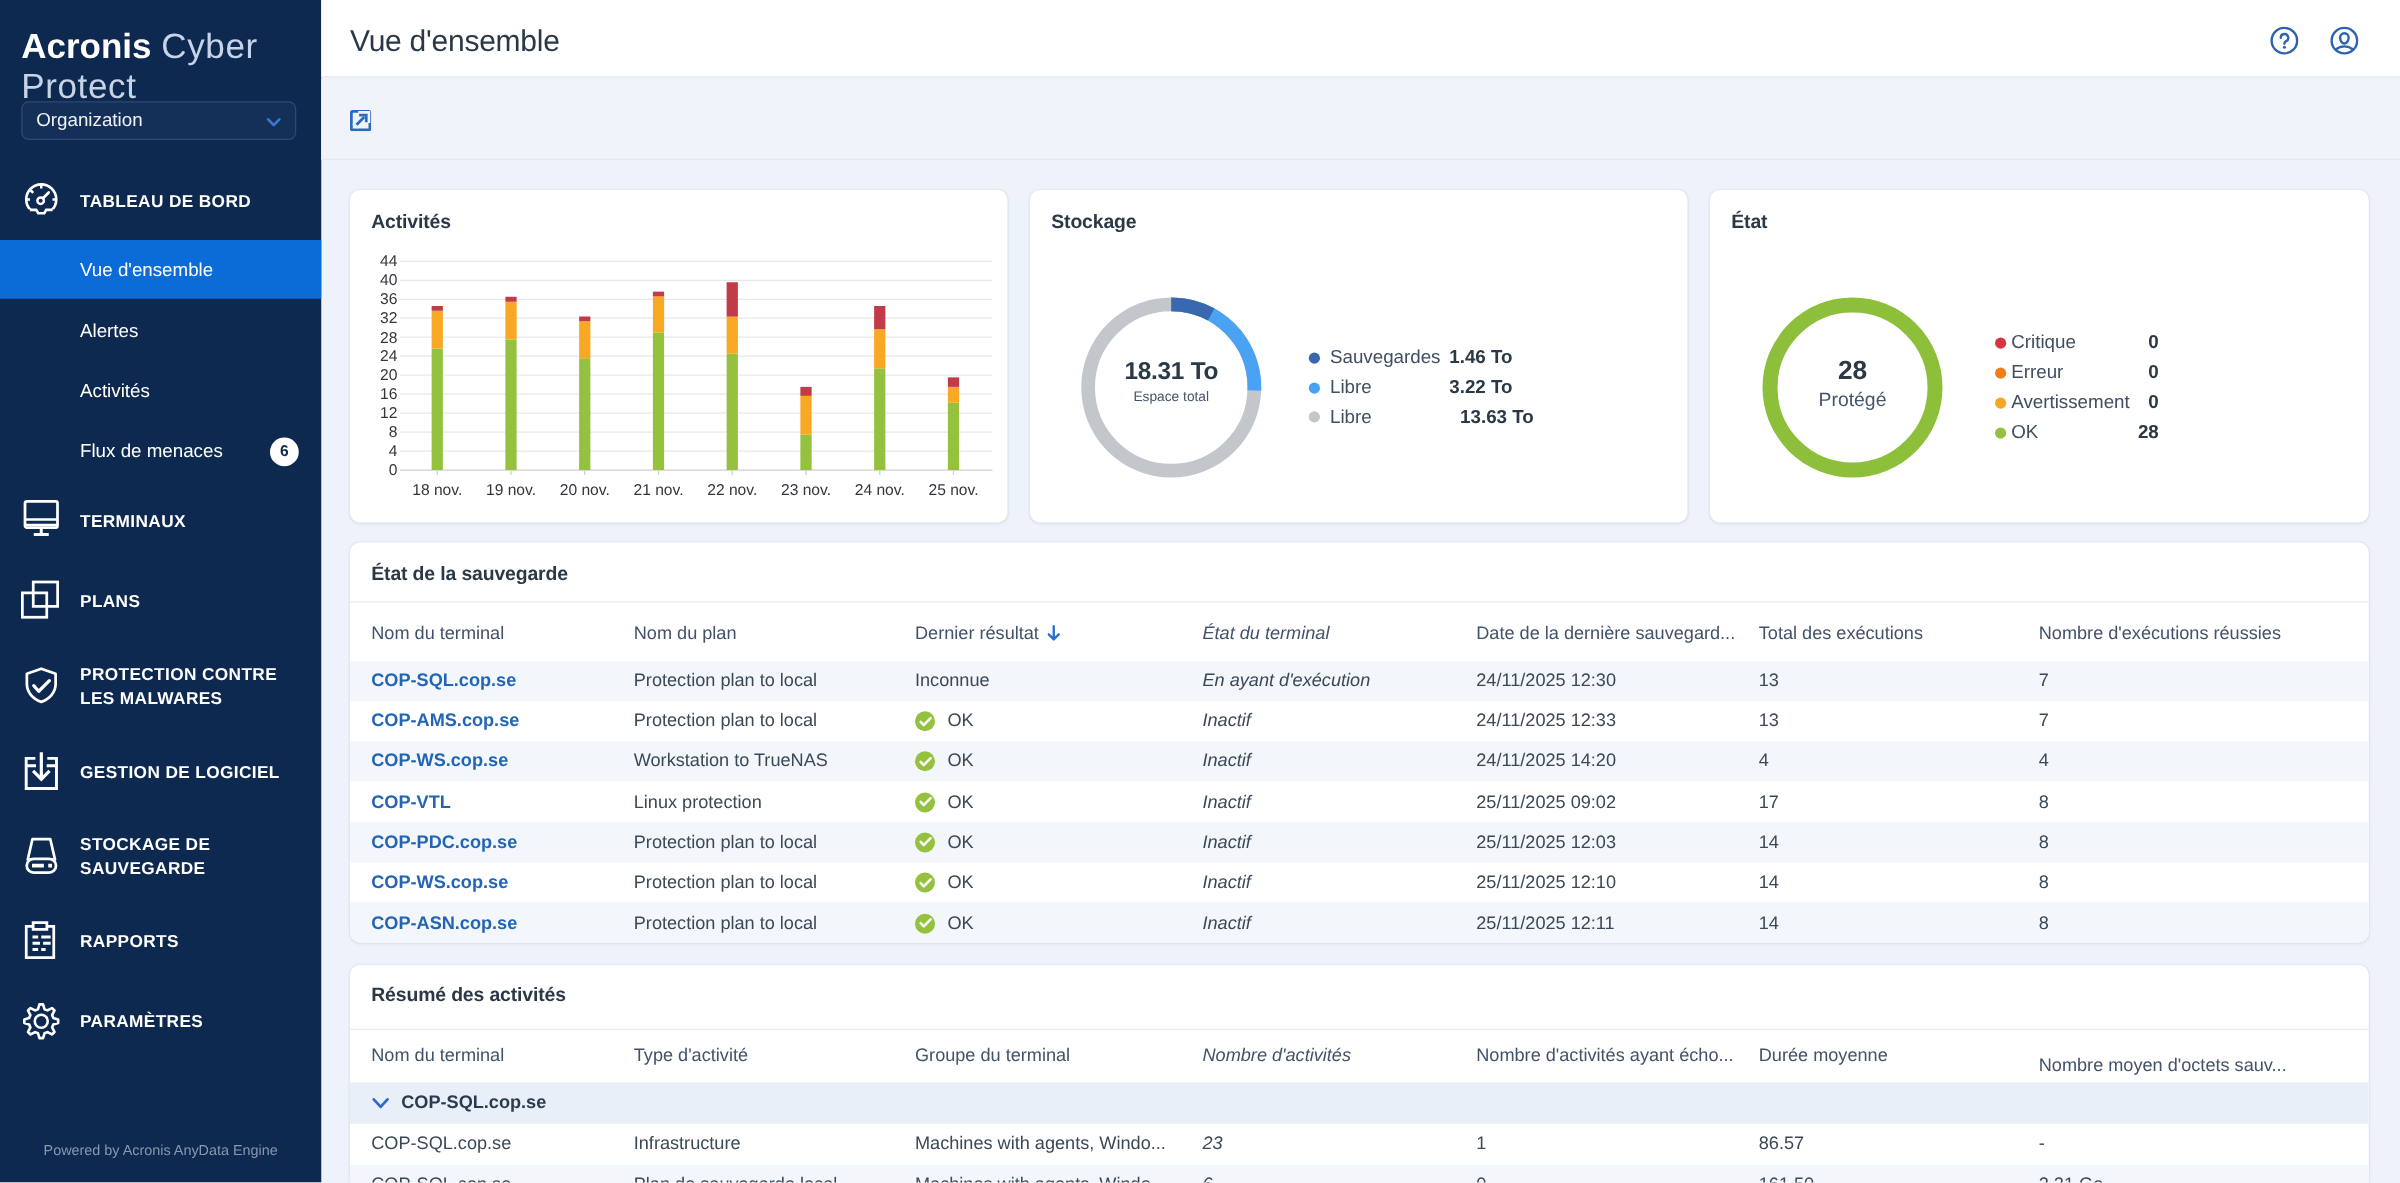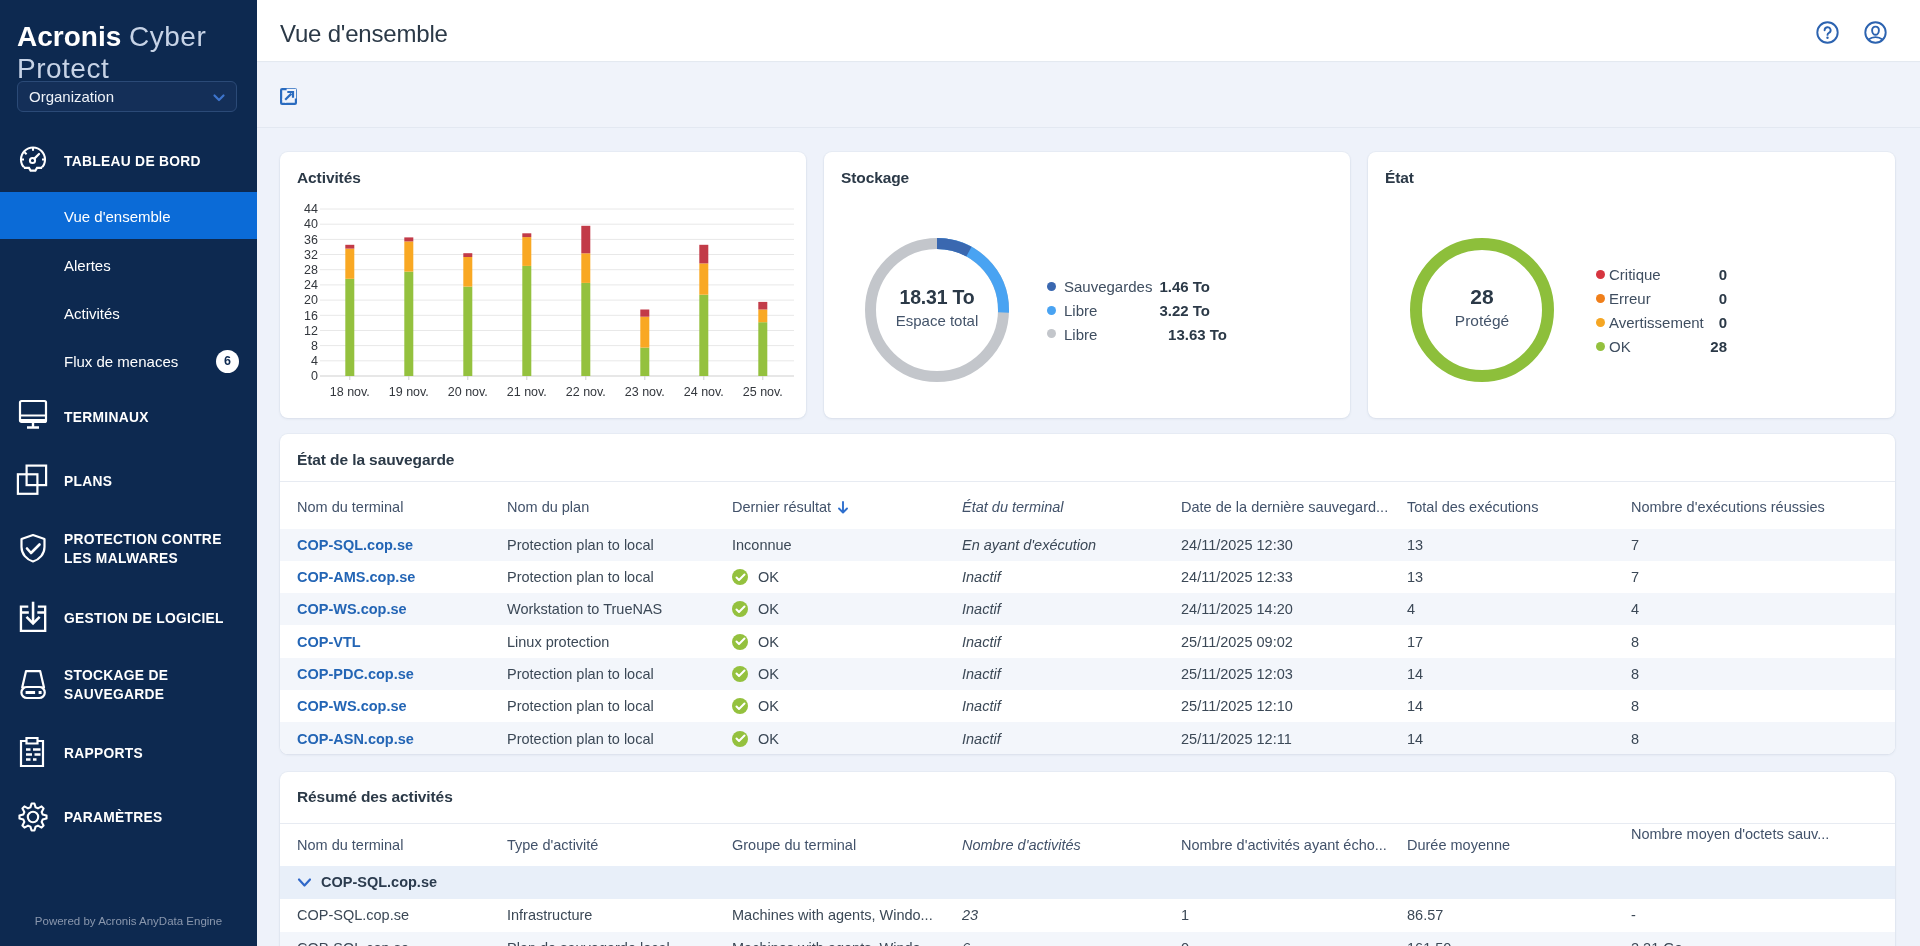--- a/index.html
+++ b/index.html
@@ -243,21 +243,21 @@
 <div class="card" id="c-sto" style="left:824px; top:152px; width:526px; height:266px;">
   <div class="cardtitle">Stockage</div>
   <svg width="160" height="160" viewBox="0 0 160 160" style="position:absolute;left:33px;top:78px;">
     <g transform="rotate(-90 80 80)">
       <circle cx="80" cy="80" r="66.5" fill="none" stroke="#c3c6cb" stroke-width="11"></circle>
       <circle cx="80" cy="80" r="66.5" fill="none" stroke="#49a3f2" stroke-width="11" stroke-dasharray="106.8 311" stroke-dashoffset="0"></circle>
       <circle cx="80" cy="80" r="66.5" fill="none" stroke="#3a68b0" stroke-width="11" stroke-dasharray="33.3 384.5" stroke-dashoffset="0"></circle>
     </g>
   </svg>
   <div class="abs" style="left:33px; top:134px; width:160px; text-align:center; font-size:19.5px; font-weight:700; color:#2b3947; letter-spacing:-0.2px;">18.31 To</div>
-  <div class="abs" style="left:33px; top:160px; width:160px; text-align:center; font-size:15px; color:#44546a;">Espace total</div>
+  <div class="abs" style="left:33px; top:160px; width:160px; text-align:center; font-size:11px; color:#44546a;">Espace total</div>
   <div class="leg-dot" style="left:223px; top:129.7px; background:#3a68b0;"></div>
   <div class="leg-dot" style="left:223px; top:153.7px; background:#49a3f2;"></div>
   <div class="leg-dot" style="left:223px; top:177.3px; background:#c3c6cb;"></div>
   <div class="leg-lbl" style="left:240px; top:134.2px;">Sauvegardes</div>
   <div class="leg-lbl" style="left:240px; top:158.2px;">Libre</div>
   <div class="leg-lbl" style="left:240px; top:181.8px;">Libre</div>
   <div class="leg-val" style="left:306px; top:134.2px; width:80px;">1.46 To</div>
   <div class="leg-val" style="left:306px; top:158.2px; width:80px;">3.22 To</div>
   <div class="leg-val" style="left:323px; top:181.8px; width:80px;">13.63 To</div>
 </div>
@@ -392,21 +392,21 @@
 
 <div class="card" id="t2" style="left:280px; top:772px; width:1615px; height:190px; overflow:hidden;">
   <div class="cardtitle" style="top:16px;">Résumé des activités</div>
   <div class="divider" style="top:51px;"></div>
   <div class="thead c1" style="top:73px;">Nom du terminal</div>
   <div class="thead c2" style="top:73px;">Type d'activité</div>
   <div class="thead c3" style="top:73px;">Groupe du terminal</div>
   <div class="thead c4" style="top:73px;">Nombre d'activités</div>
   <div class="thead c5" style="top:73px;">Nombre d'activités ayant écho...</div>
   <div class="thead c6" style="top:73px;">Durée moyenne</div>
-  <div class="thead c7" style="top:62px;">Nombre moyen d'octets sauv...</div>
+  <div class="thead c7" style="top:81px;">Nombre moyen d'octets sauv...</div>
   <div class="trow" style="top:93.7px; height:32.9px; background:#e8eff9;">
     <svg class="abs" style="left:17px; top:10px;" width="15" height="13" viewBox="0 0 15 13">
         <path d="M2 3.5 L7.5 9.5 L13 3.5" fill="none" stroke="#3068c9" stroke-width="2.2" stroke-linecap="round" stroke-linejoin="round"></path>
       </svg>
     <div class="cell" style="left:41px; font-weight:700; color:#2b3b4e;">COP-SQL.cop.se</div>
   </div>
   <div class="trow" style="top:126.6px; height:32.9px;">
     <div class="cell c1">COP-SQL.cop.se</div>
     <div class="cell c2">Infrastructure</div>
     <div class="cell c3">Machines with agents, Windo...</div>

